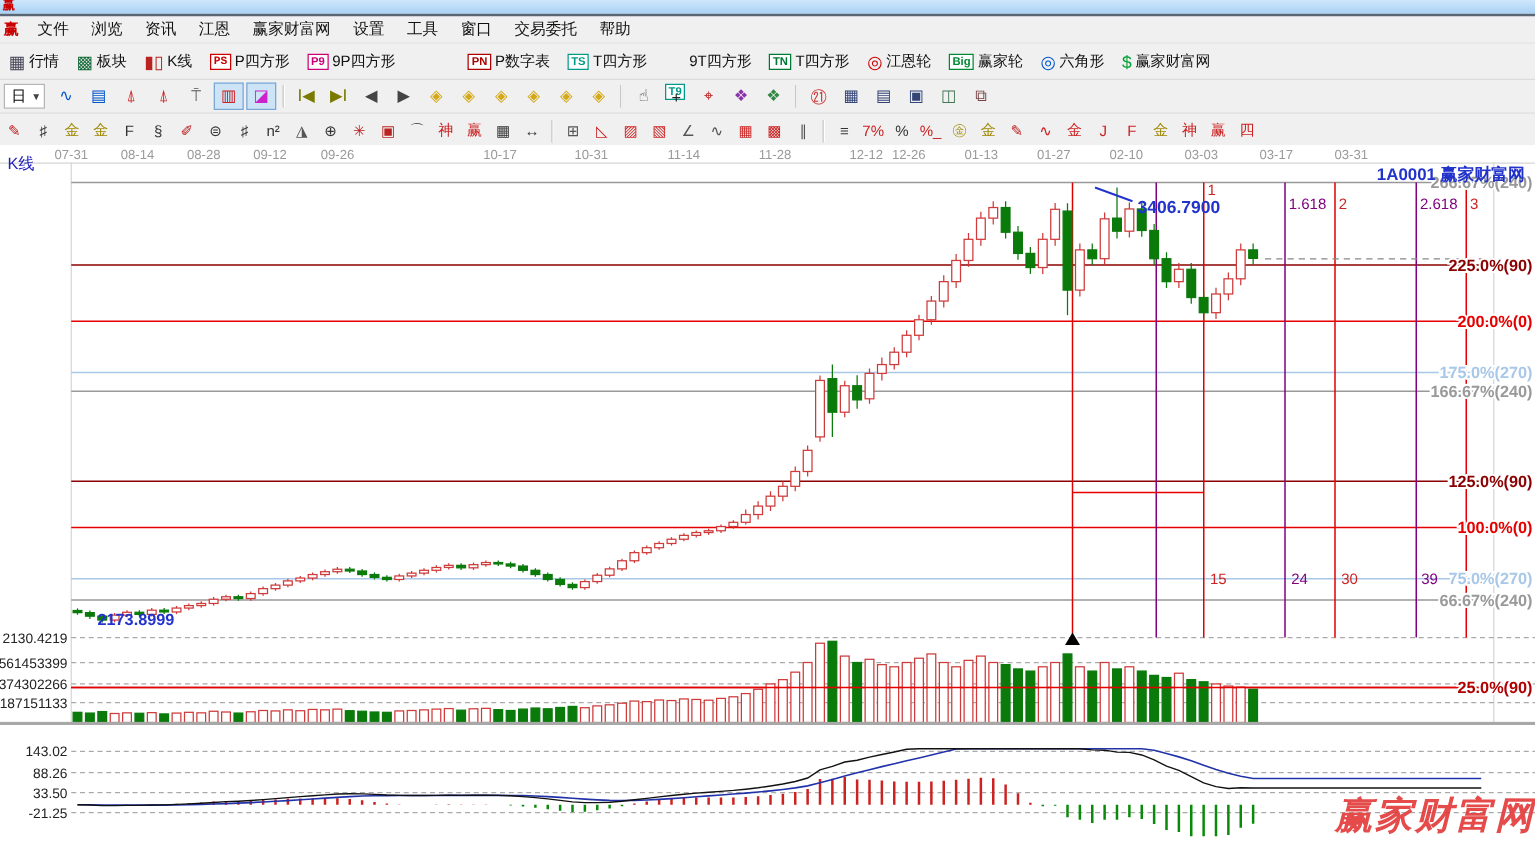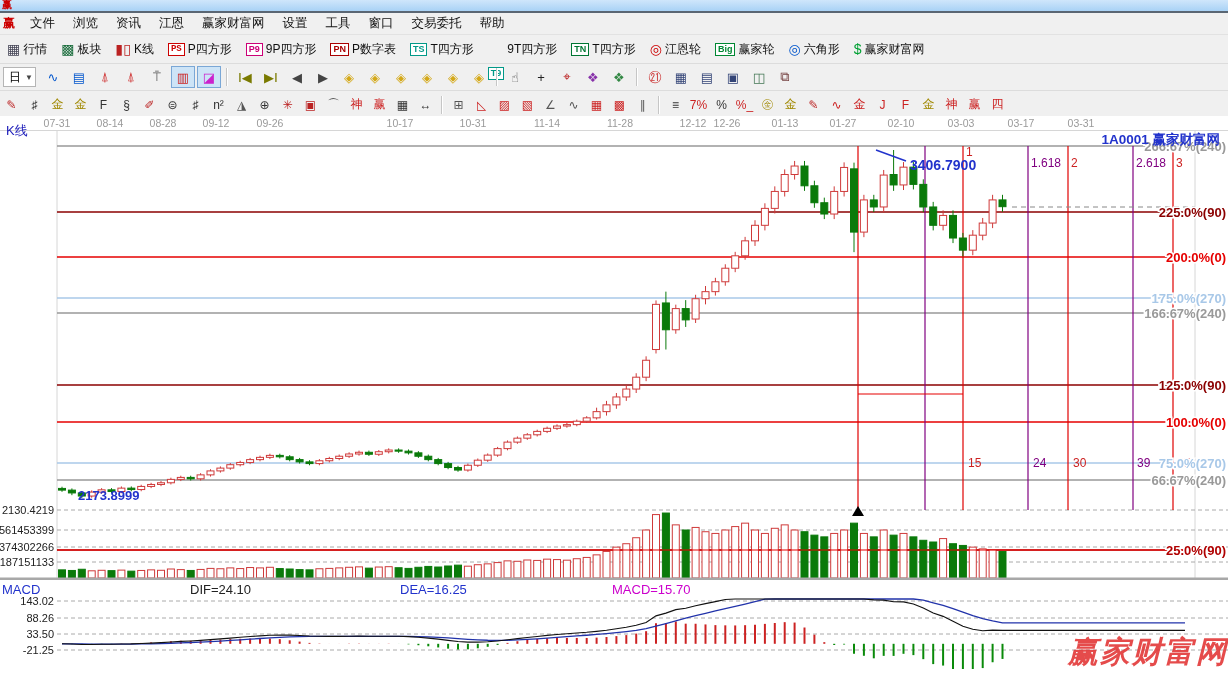--- a/index.html
+++ b/index.html
@@ -77,21 +77,21 @@
       </div>
       <div class="tbtn">
         <span class="badge" style="color: rgb(204, 0, 0); border-color: rgb(204, 0, 0); font-family: Liberation Mono, monospace;">PS</span>
         <span>P四方形</span>
       </div>
       <div class="tbtn">
         <span class="badge" style="color: rgb(204, 0, 119); border-color: rgb(204, 0, 119);">P9</span>
         <span>9P四方形</span>
       </div>
       <div class="tbtn">
-        <span class="badge" style="color: rgb(170, 0, 0); border-color: rgb(170, 0, 0);">PN</span>
+        <span class="badge" style="color: rgb(170, 0, 0); border-color: rgb(170, 0, 0); margin-left: 44px;">PN</span>
         <span>P数字表</span>
       </div>
       <div class="tbtn">
         <span class="badge" style="color: rgb(0, 153, 136); border-color: rgb(0, 153, 136);">TS</span>
         <span>T四方形</span>
       </div>
       <div class="tbtn">
         <span class="badge" style="color: rgb(0, 153, 136); border-color: rgb(0, 153, 136); margin-top: 48px;">T9</span>
         <span>9T四方形</span>
       </div>
@@ -682,20 +682,14 @@
           <text x="1226" y="484.5" fill="#999999" font-size="13" text-anchor="end" font-family="Liberation Sans, DejaVu Sans, sans-serif" font-weight="600" stroke="#ffffff" stroke-width="3" paint-order="stroke">66.67%(240)</text>
           <text x="1226" y="554.5" fill="#b00000" font-size="13" text-anchor="end" font-family="Liberation Sans, DejaVu Sans, sans-serif" font-weight="600" stroke="#ffffff" stroke-width="3" paint-order="stroke">25.0%(90)</text>
         </g>
         <line x1="876" y1="150" x2="906" y2="161" stroke="#2233cc" stroke-width="1.5"></line>
         <text x="910" y="170" fill="#2233cc" font-size="14" text-anchor="start" font-family="Liberation Sans, DejaVu Sans, sans-serif" font-weight="600">3406.7900</text>
         <text x="78" y="500" fill="#2233cc" font-size="13" text-anchor="start" font-family="Liberation Sans, DejaVu Sans, sans-serif" font-weight="600">2173.8999</text>
         <text x="1068" y="662" fill="#e23333" font-size="30" text-anchor="start" font-family="Liberation Serif, DejaVu Serif, serif" font-weight="700" opacity="0.88" font-style="italic" letter-spacing="2">赢家财富网</text>
       </svg>
     <div id="kline-label" class="ovl">K线</div>
     <div id="symbol-label" class="ovl">1A0001 赢家财富网</div>
-    <div id="macd-row" class="ovl">
-      <span id="macd-name">MACD</span>
-      <span id="macd-dif">DIF=24.10</span>
-      <span id="macd-dea">DEA=16.25</span>
-      <span id="macd-macd">MACD=15.70</span>
-    </div>
   </div>
 </div>
 
 </body></html>

